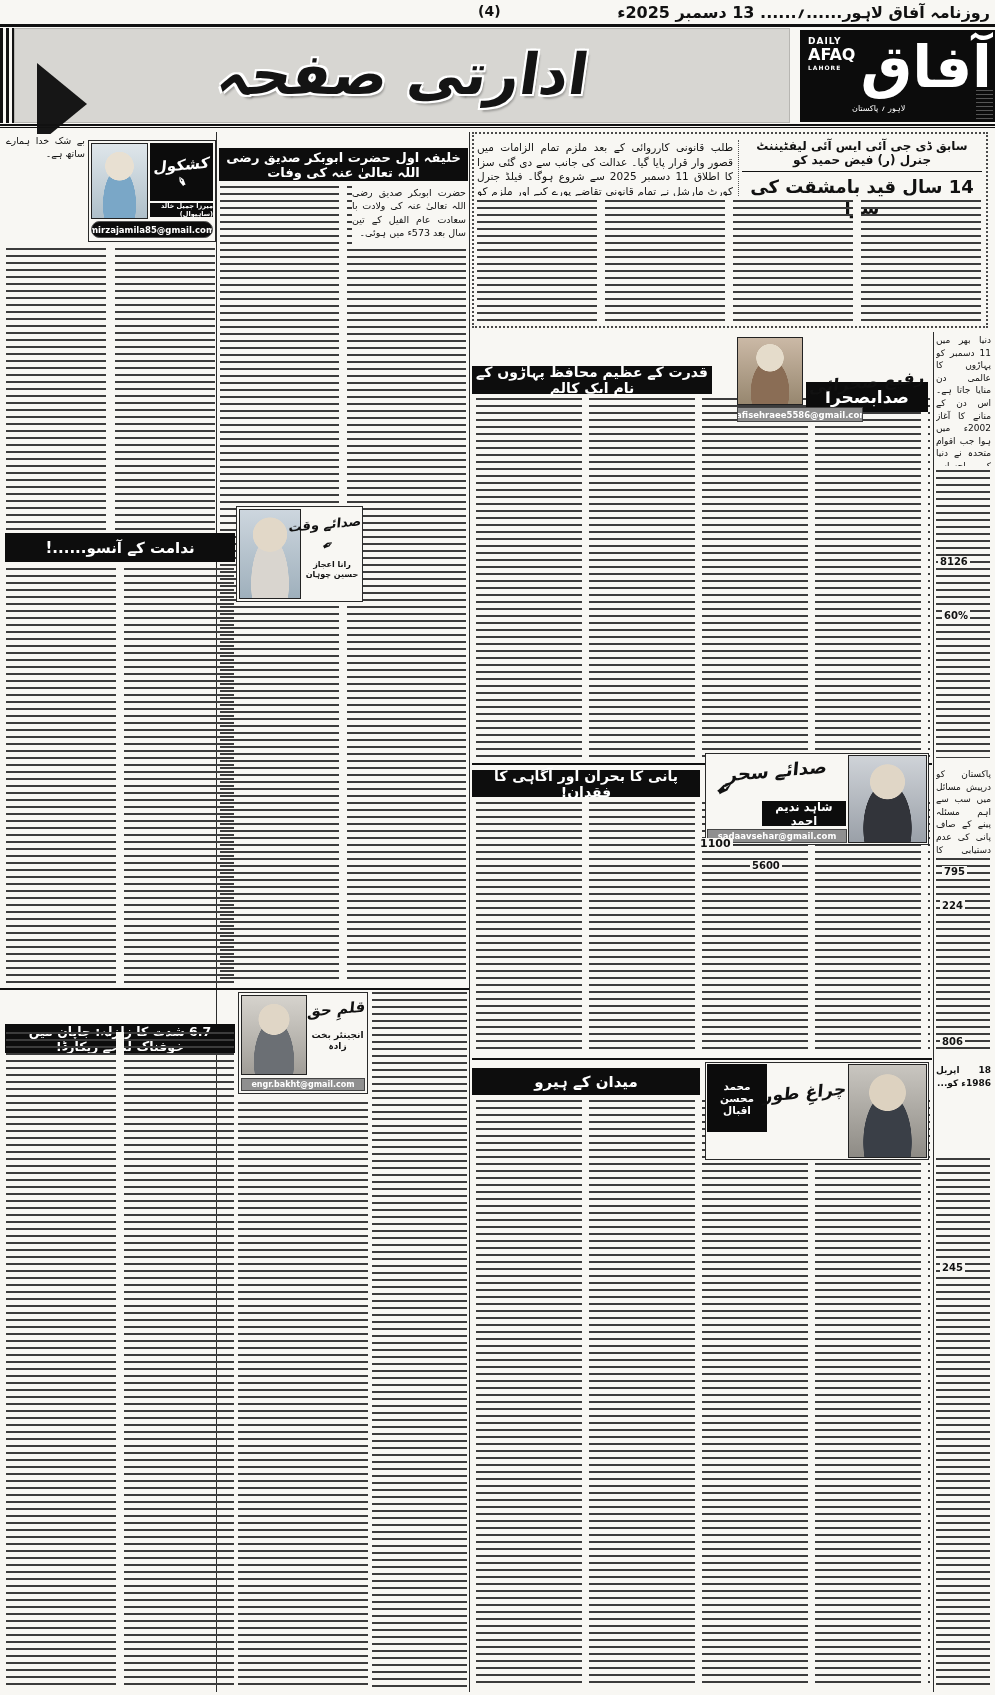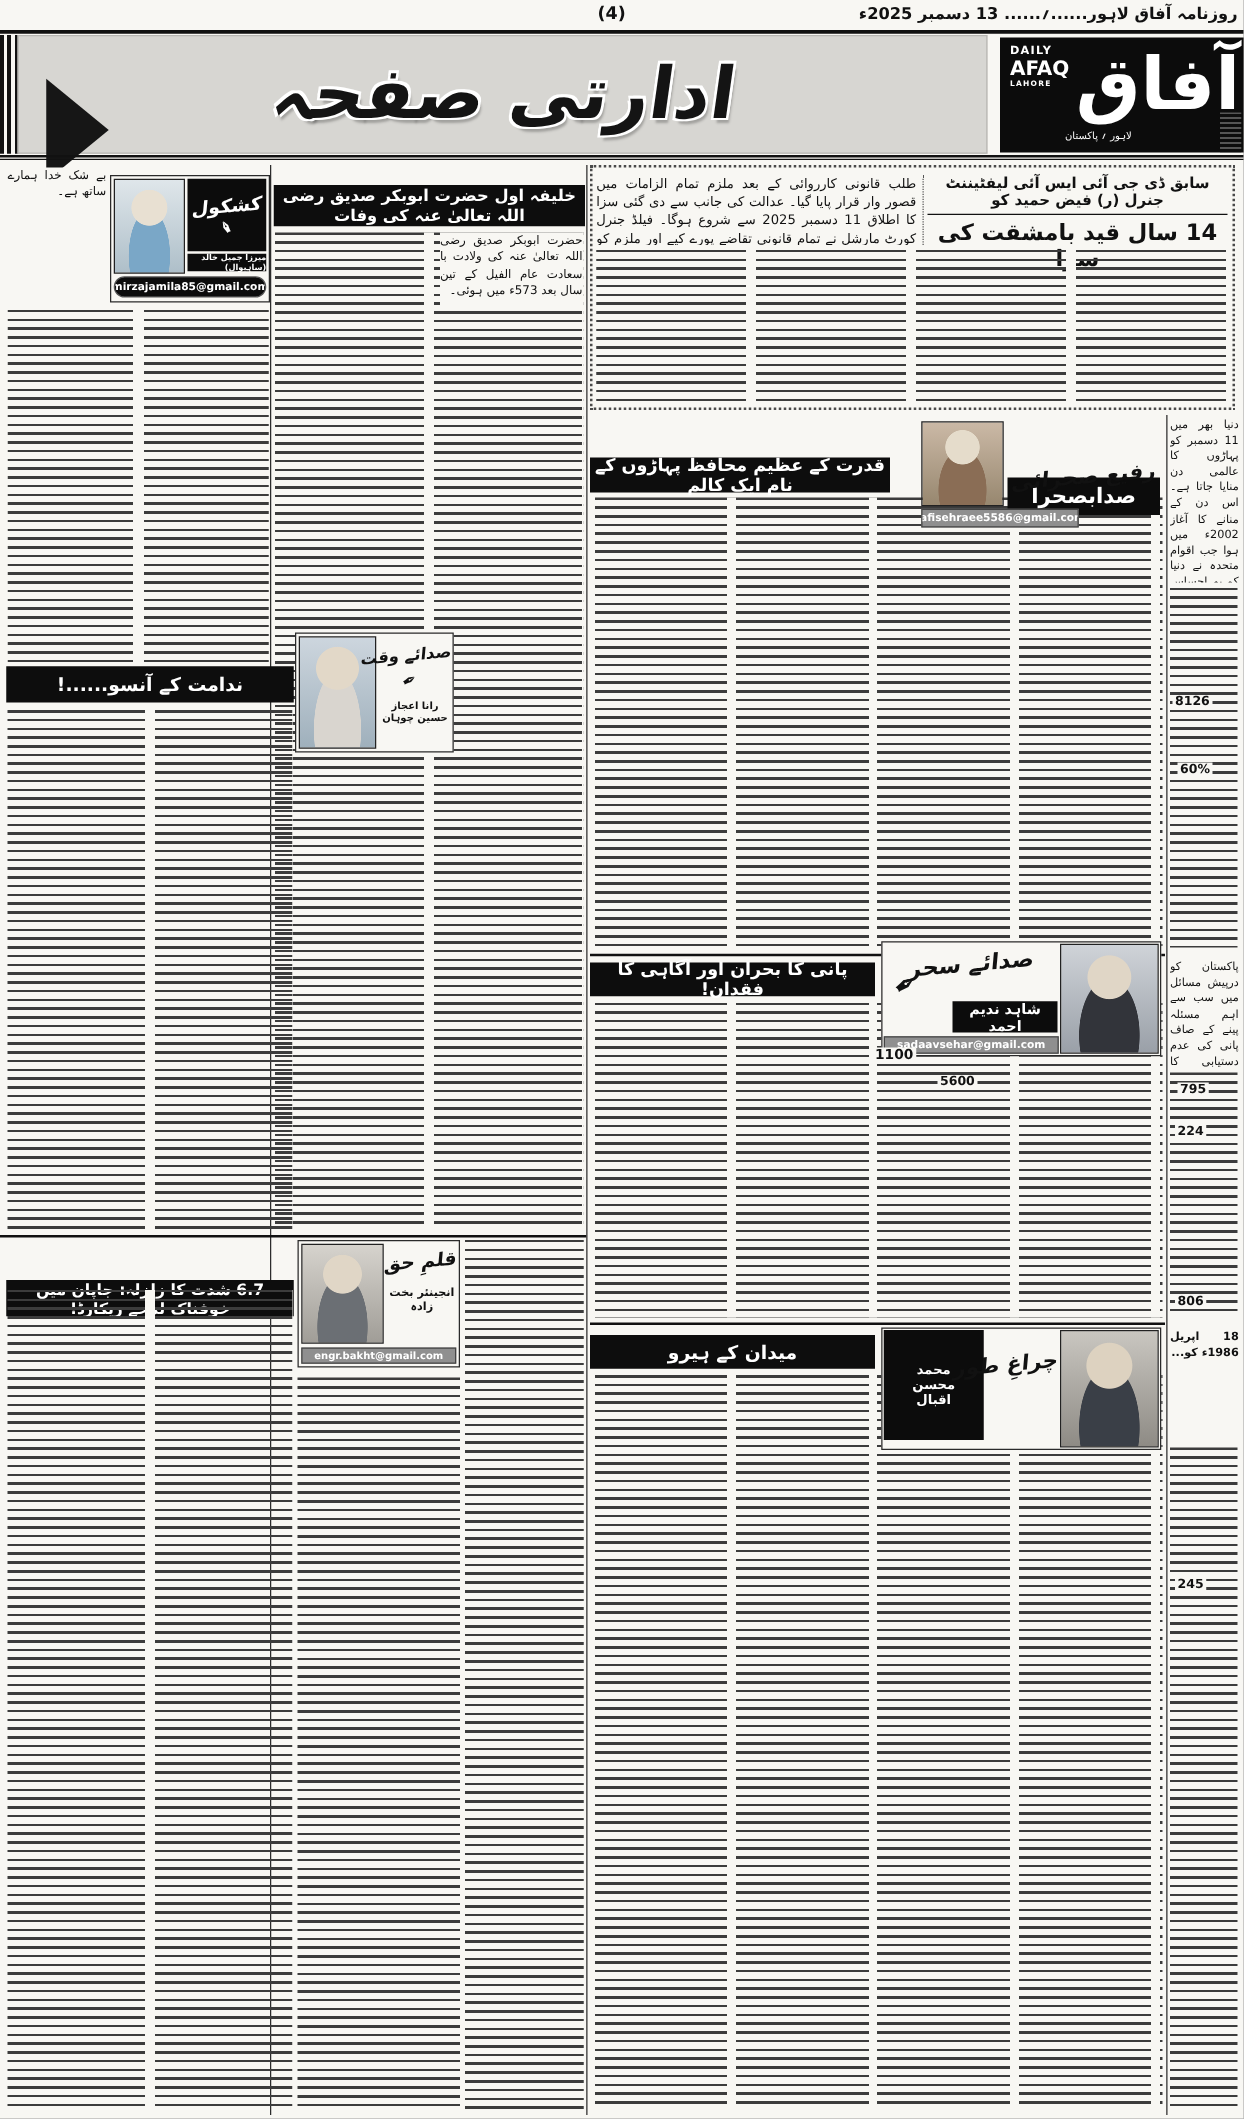--- a/index.html
+++ b/index.html
@@ -4,21 +4,21 @@
 <style>
   html,body{margin:0;padding:0;background:#888;}
   .page{
     position:relative;width:995px;height:1695px;margin:0 auto;
     background:#f8f7f3;overflow:hidden;
     font-family:"DejaVu Sans",sans-serif;color:#111;
   }
   .abs{position:absolute;}
   .rtl{direction:rtl;}
   
-  .date-line{top:3px;right:5px;font-size:13px;font-weight:bold;}
+  .date-line{top:3px;right:5px;font-size:16px;font-weight:bold;}
   .page-num{top:3px;left:478px;font-size:14px;font-weight:bold;}
   .top-rule{top:24px;left:0;width:995px;height:3px;background:#111;}
   
   .mast-left{top:28px;left:0;width:16px;height:95px;
     background:repeating-linear-gradient(to right,#121212 0 3px,#f8f7f3 3px 6px);}
   .mast-banner{top:28px;left:14px;width:776px;height:95px;background:#d7d6d2;border:1px solid #b7b6b2;box-sizing:border-box;}
   .mast-tri{top:34px;left:22px;width:0;height:0;
     border-top:41px solid transparent;border-bottom:41px solid transparent;border-left:50px solid #161616;}
   .mast-title{top:12px;left:0;width:776px;text-align:center;
     font-size:57px;font-weight:900;color:#141414;letter-spacing:4px;
@@ -130,21 +130,21 @@
   <span class="abs chip" style="left:942px;top:866px;">795</span>
   <span class="abs chip" style="left:940px;top:900px;">224</span>
   <span class="abs chip" style="left:940px;top:1036px;">806</span>
 
   <div class="abs hline" style="left:472px;top:1058px;width:460px;"></div>
   <div class="abs hbar rtl" style="left:472px;top:1068px;width:228px;height:27px;font-size:15px;">میدان کے ہیرو</div>
   <div class="abs tx" style="left:476px;top:1100px;width:454px;height:588px;--cw:106px;--gp:7px;"></div>
   <div class="abs tx1" style="left:936px;top:1158px;width:54px;height:530px;"></div>
   <div class="abs lead rtl" style="left:936px;top:1064px;width:55px;height:90px;font-size:9px;font-weight:bold;">18 اپریل 1986ء کو...</div>
   <div class="abs abox" style="left:705px;top:1062px;width:224px;height:98px;"></div>
-  <div class="abs namebar rtl" style="left:707px;top:1064px;width:56px;height:64px;font-size:10.5px;padding:12px;">محمد محسن اقبال</div>
+  <div class="abs namebar rtl" style="left:707px;top:1064px;width:56px;height:64px;font-size:10.5px;padding:2px;">محمد محسن اقبال</div>
   <div class="abs callig rtl" style="left:766px;top:1082px;width:80px;font-size:17px;text-align:center;">چراغِ طور</div>
   <div class="abs photo ph-d" style="left:848px;top:1064px;width:79px;height:94px;"></div>
   <span class="abs chip" style="left:940px;top:1262px;">245</span>
 
   <div class="abs hbar rtl" style="left:219px;top:148px;width:249px;height:33px;font-size:13px;">خلیفہ اول حضرت ابوبکر صدیق رضی اللہ تعالیٰ عنہ کی وفات</div>
   <div class="abs tx" style="left:220px;top:186px;width:247px;height:798px;--cw:119px;--gp:8px;"></div>
   <div class="abs lead rtl" style="left:352px;top:186px;width:114px;height:62px;font-size:9.5px;">حضرت ابوبکر صدیق رضی اللہ تعالیٰ عنہ کی ولادت با سعادت عام الفیل کے تین سال بعد 573ء میں ہوئی۔</div>
   <div class="abs abox" style="left:236px;top:506px;width:127px;height:96px;"></div>
   <div class="abs photo ph-e" style="left:239px;top:509px;width:62px;height:90px;"></div>
   <div class="abs callig rtl" style="left:303px;top:516px;width:58px;font-size:13px;text-align:center;">صدائے وقت</div>

